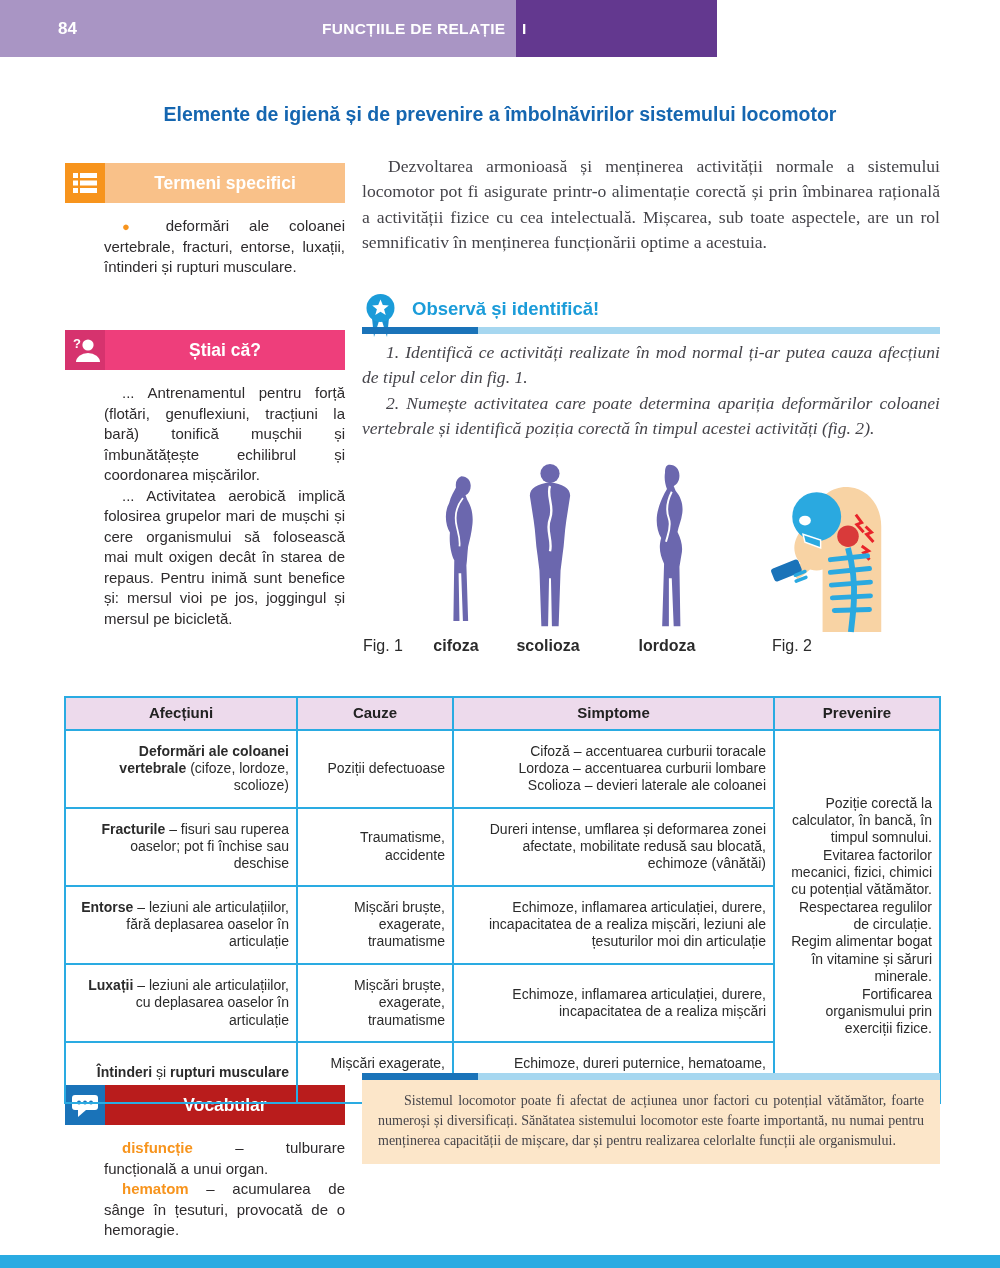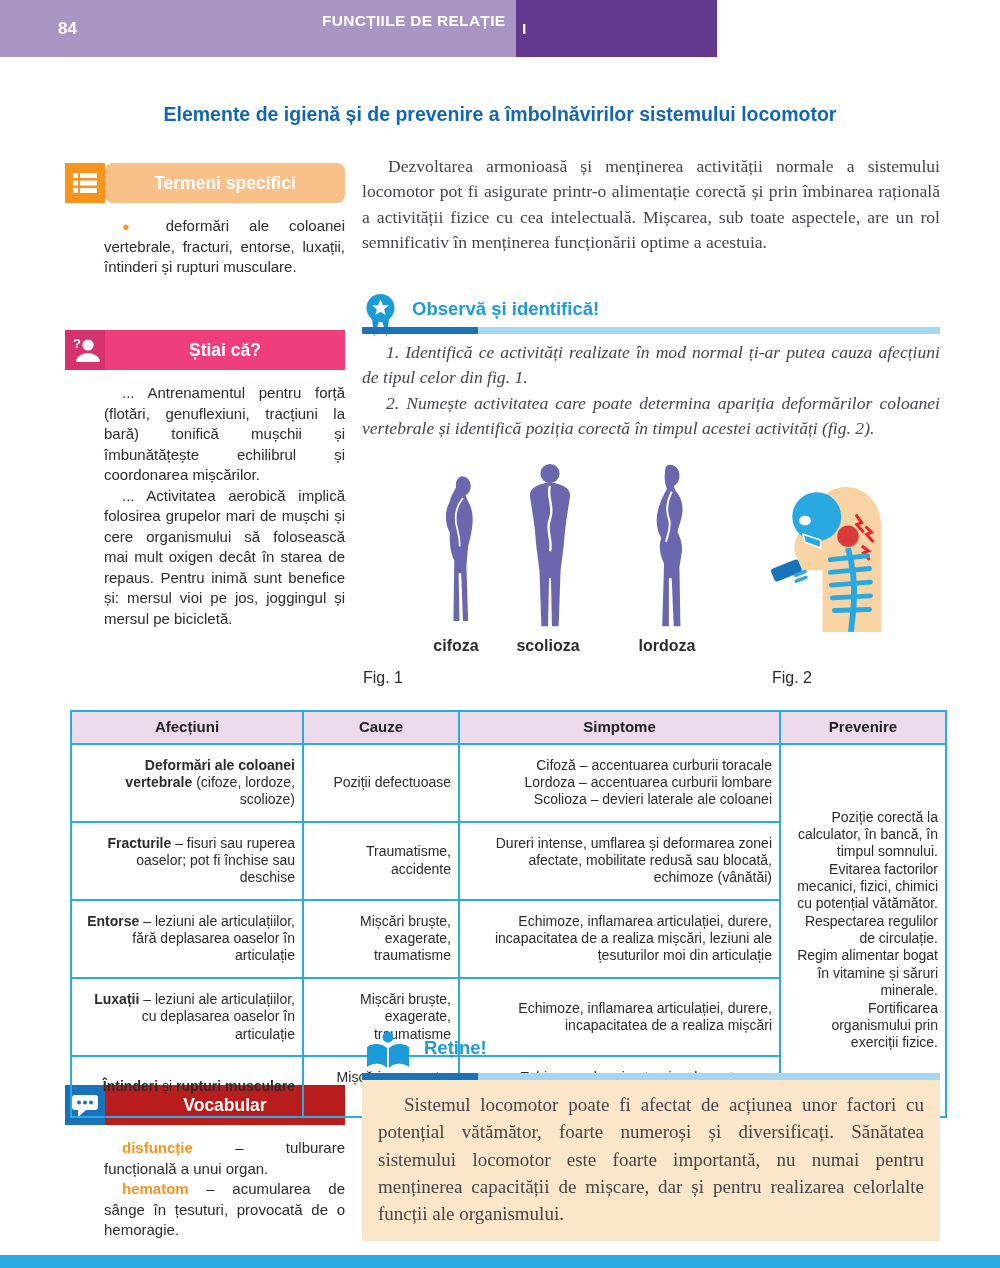--- a/index.html
+++ b/index.html
@@ -3,33 +3,33 @@
 <meta charset="utf-8">
 <style>
   html,body{margin:0;padding:0;background:#fff;}
   #page{position:relative;width:1000px;height:1268px;background:#fff;overflow:hidden;
         font-family:"Liberation Sans","DejaVu Sans",sans-serif;color:#2b2b2b;}
 
   
   .hdr-light{position:absolute;left:0;top:0;width:717px;height:57px;background:#a995c4;}
   .hdr-dark{position:absolute;left:516px;top:0;width:201px;height:57px;background:#63388f;}
   .page-num{position:absolute;left:58px;top:19px;color:#fff;font-weight:bold;font-size:17px;}
-  .chapter{position:absolute;left:322px;top:12px;color:#fff;font-weight:bold;font-size:15.5px;letter-spacing:.3px;}
+  .chapter{position:absolute;left:322px;top:20px;color:#fff;font-weight:bold;font-size:15.5px;letter-spacing:.3px;}
   .chapter-unit{position:absolute;left:522px;top:20px;color:#fff;font-weight:bold;font-size:15.5px;}
 
   .page-title{position:absolute;left:0;top:103px;width:1000px;text-align:center;
               color:#1566b0;font-weight:bold;font-size:19.5px;}
 
   
   .sidebox{position:absolute;left:65px;width:280px;}
   .box-header{display:flex;height:40px;}
   .box-icon{flex:0 0 40px;width:40px;height:40px;display:flex;align-items:center;justify-content:center;}
   .box-bar{flex:1;display:flex;align-items:center;justify-content:center;color:#fff;font-weight:bold;font-size:17.5px;}
   .termeni .box-icon{background:#f7941d;}
-  .termeni .box-bar{background:#f9c189;border-radius:8px;}
+  .termeni .box-bar{background:#f9c189;}
   .stiai .box-icon{background:#d6336e;}
   .stiai .box-bar{background:#ee3e7b;}
   .vocab .box-icon{background:#1a73b9;}
   .vocab .box-bar{background:#b91c1c;}
   .sidebody{margin-top:13px;font-size:15px;line-height:1.37;text-align:justify;color:#2d2a2c;margin-left:39px;}
   .sidebody p{margin:0;text-indent:18px;}
   .bullet{color:#f7941d;font-size:13px;}
   .term{color:#f7941d;font-weight:bold;}
 
   
@@ -41,37 +41,37 @@
   .sec-head{position:absolute;display:flex;align-items:flex-start;}
   .sec-title{margin-left:13px;margin-top:6px;color:#1b9cd9;font-weight:bold;font-size:18.5px;}
   .rule{position:absolute;left:362px;width:578px;height:7px;background:#a6d7f0;}
   .rule-dark{width:116px;height:7px;background:#1a73b9;}
 
   .questions{position:absolute;left:362px;top:340px;width:578px;font-size:17.6px;line-height:1.44;
              font-style:italic;text-align:justify;}
   .questions p{margin:0;text-indent:24px;}
 
   .sil{position:absolute;}
-  .fig-label{position:absolute;font-size:16px;color:#2b2b2b;margin-top:32px;}
+  .fig-label{position:absolute;font-size:16px;color:#2b2b2b;}
   .sil-label{position:absolute;font-size:16px;font-weight:bold;color:#2b2b2b;text-align:center;}
 
   
-  .tbl-wrap{position:absolute;left:70px;top:696px;margin-top:14px;}
+  .tbl-wrap{position:absolute;left:64px;top:696px;}
   table.data{border-collapse:collapse;width:875px;table-layout:fixed;font-size:14px;color:#2b2b2b;}
   table.data th,table.data td{border:2px solid #2aabe2;padding:12px 7px;line-height:1.24;text-align:right;
       vertical-align:middle;overflow:hidden;}
   table.data th{background:#eddaec;text-align:center;font-size:15px;padding:6px 4px;color:#222;}
   td.prev{vertical-align:top;line-height:1.3;padding-top:6px;}
   .b{font-weight:bold;}
   .simp div{margin:0;}
   .prev div{margin:0;}
 
   
   .retine-box{position:absolute;left:362px;top:1080px;width:578px;box-sizing:border-box;
-      background:#fce6c9;padding:11px 16px 13px 16px;font-size:19px;line-height:1.44;text-align:justify;}
+      background:#fce6c9;padding:11px 16px 13px 16px;font-size:14px;line-height:1.44;text-align:justify;}
   .retine-box p{margin:0;text-indent:26px;}
 
   .footer-bar{position:absolute;left:0;top:1255px;width:1000px;height:13px;background:#2aabe2;}
 </style>
 </head>
 <body>
 
 <div id="page">
 
   <div class="hdr-light"></div>
@@ -260,28 +260,20 @@
         </tr>
         <tr>
           <td><span class="b">Întinderi</span><span> și </span><span class="b">rupturi musculare</span></td>
           <td>Mișcări exagerate, accidente</td>
           <td>Echimoze, dureri puternice, hematoame, inflamarea zonei lezate</td>
         </tr>
       </tbody>
     </table>
   </div>
 
-  <div class="sec-head" style="left:365px;top:1031px">
-    <svg width="46" height="42" viewBox="0 0 46 42">
-      <circle cx="23" cy="6" r="5.5" fill="#1b9cd9"></circle>
-      <path fill="#1b9cd9" d="M2,16 C9,11 18,13 23,18 C28,13 37,11 44,16 L44,36 C37,31 28,32 23,38 C18,32 9,31 2,36 Z"></path>
-      <line x1="23" y1="18" x2="23" y2="38" stroke="#fff" stroke-width="2"></line>
-    </svg>
-    <div class="sec-title">Reține!</div>
-  </div>
   <div class="rule" style="top:1073px">
       <div class="rule-dark"></div>
     </div>
 
   <div class="retine-box serif">
     <p>Sistemul locomotor poate fi afectat de acțiunea unor factori cu potențial vătămător, foarte numeroși și diversificați. Sănătatea sistemului locomotor este foarte importantă, nu numai pentru menținerea capacității de mișcare, dar și pentru realizarea celorlalte funcții ale organismului.</p>
   </div>
 
   <div class="footer-bar"></div>
 

